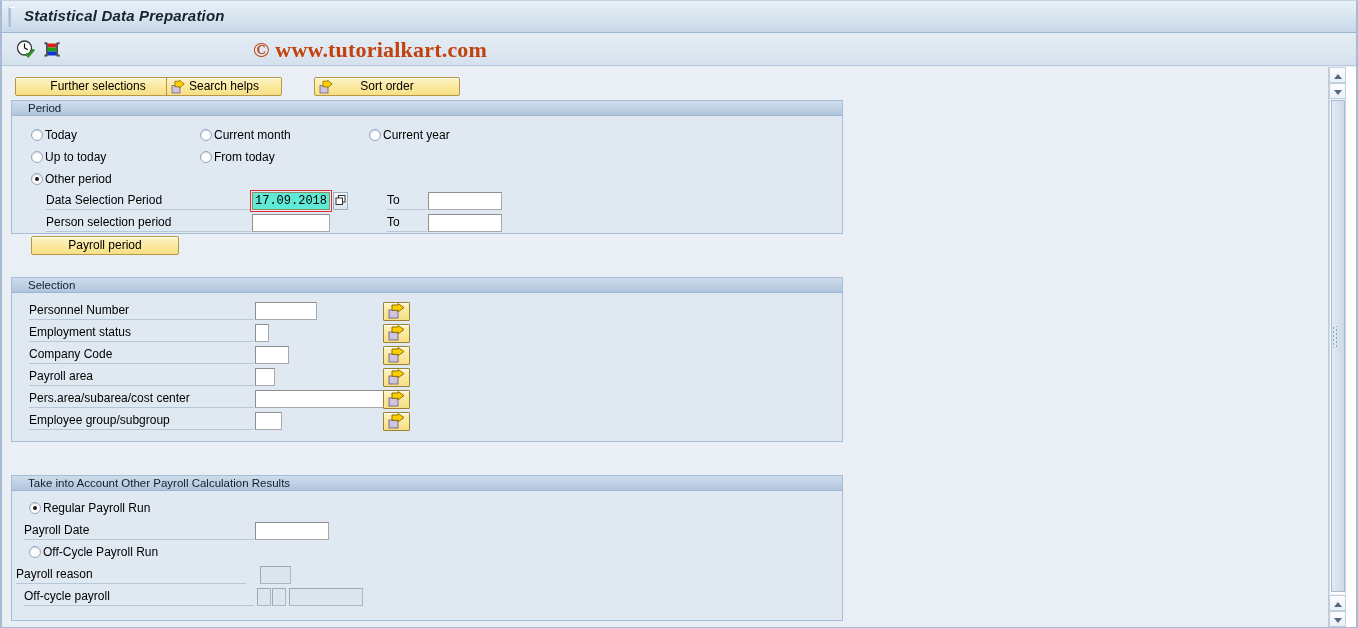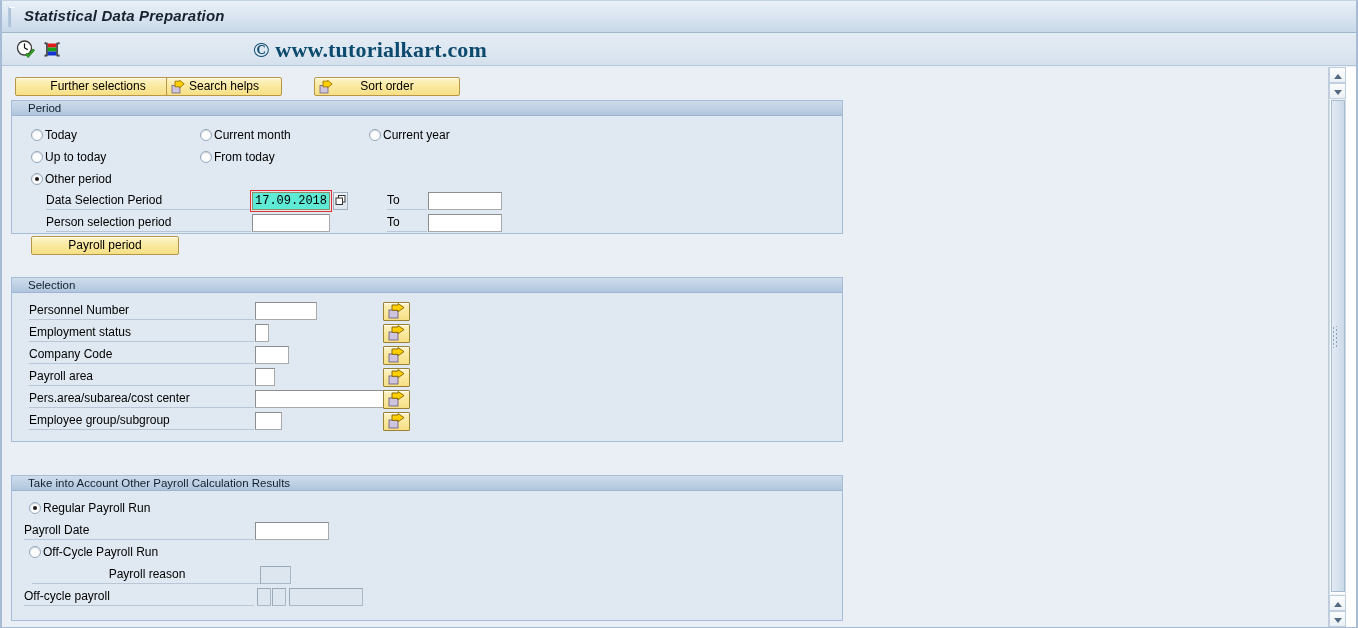--- a/index.html
+++ b/index.html
@@ -61,21 +61,21 @@
     width: 24px; height: 23px;
     border: 1px solid transparent;
     border-radius: 2px;
     cursor: pointer;
   }
 
   .watermark {
     position: absolute; left: 251px; top: 36px;
     font-family: "Liberation Serif", serif;
     font-size: 22px; font-weight: bold;
-    color: #0c4a6e;
+    color: #c2410c;
     white-space: nowrap;
     pointer-events: none;
     letter-spacing: .2px;
   }
 
   
   .content {
     position: absolute; left: 0; top: 66px;
     width: 1326px; height: 560px;
     background: #eaeff5;
@@ -418,21 +418,21 @@
         </div>
 
         <div class="flabel" style="left:12px; top:31px; width:230px;">Payroll Date</div>
         <div class="finput" style="left:243px; top:30px; width:74px;"></div>
 
         <div class="radio" style="left:17px; top:53px;">
           <span class="mark"></span>
           <span class="lbl">Off-Cycle Payroll Run</span>
         </div>
 
-        <div class="flabel" style="left:20px; top:75px; width:230px;text-align:center;">Payroll reason</div>
+        <div class="flabel" style="left:4px; top:75px; width:230px;">Payroll reason</div>
         <div class="finput disabled" style="left:248px; top:74px; width:31px;"></div>
 
         <div class="flabel" style="left:12px; top:97px; width:230px;">Off-cycle payroll</div>
         <div class="finput disabled" style="left:245px; top:96px; width:14px;"></div>
         <div class="finput disabled" style="left:260px; top:96px; width:14px;"></div>
         <div class="finput disabled" style="left:277px; top:96px; width:74px;"></div>
       </div>
     </div>
 
   </div>

